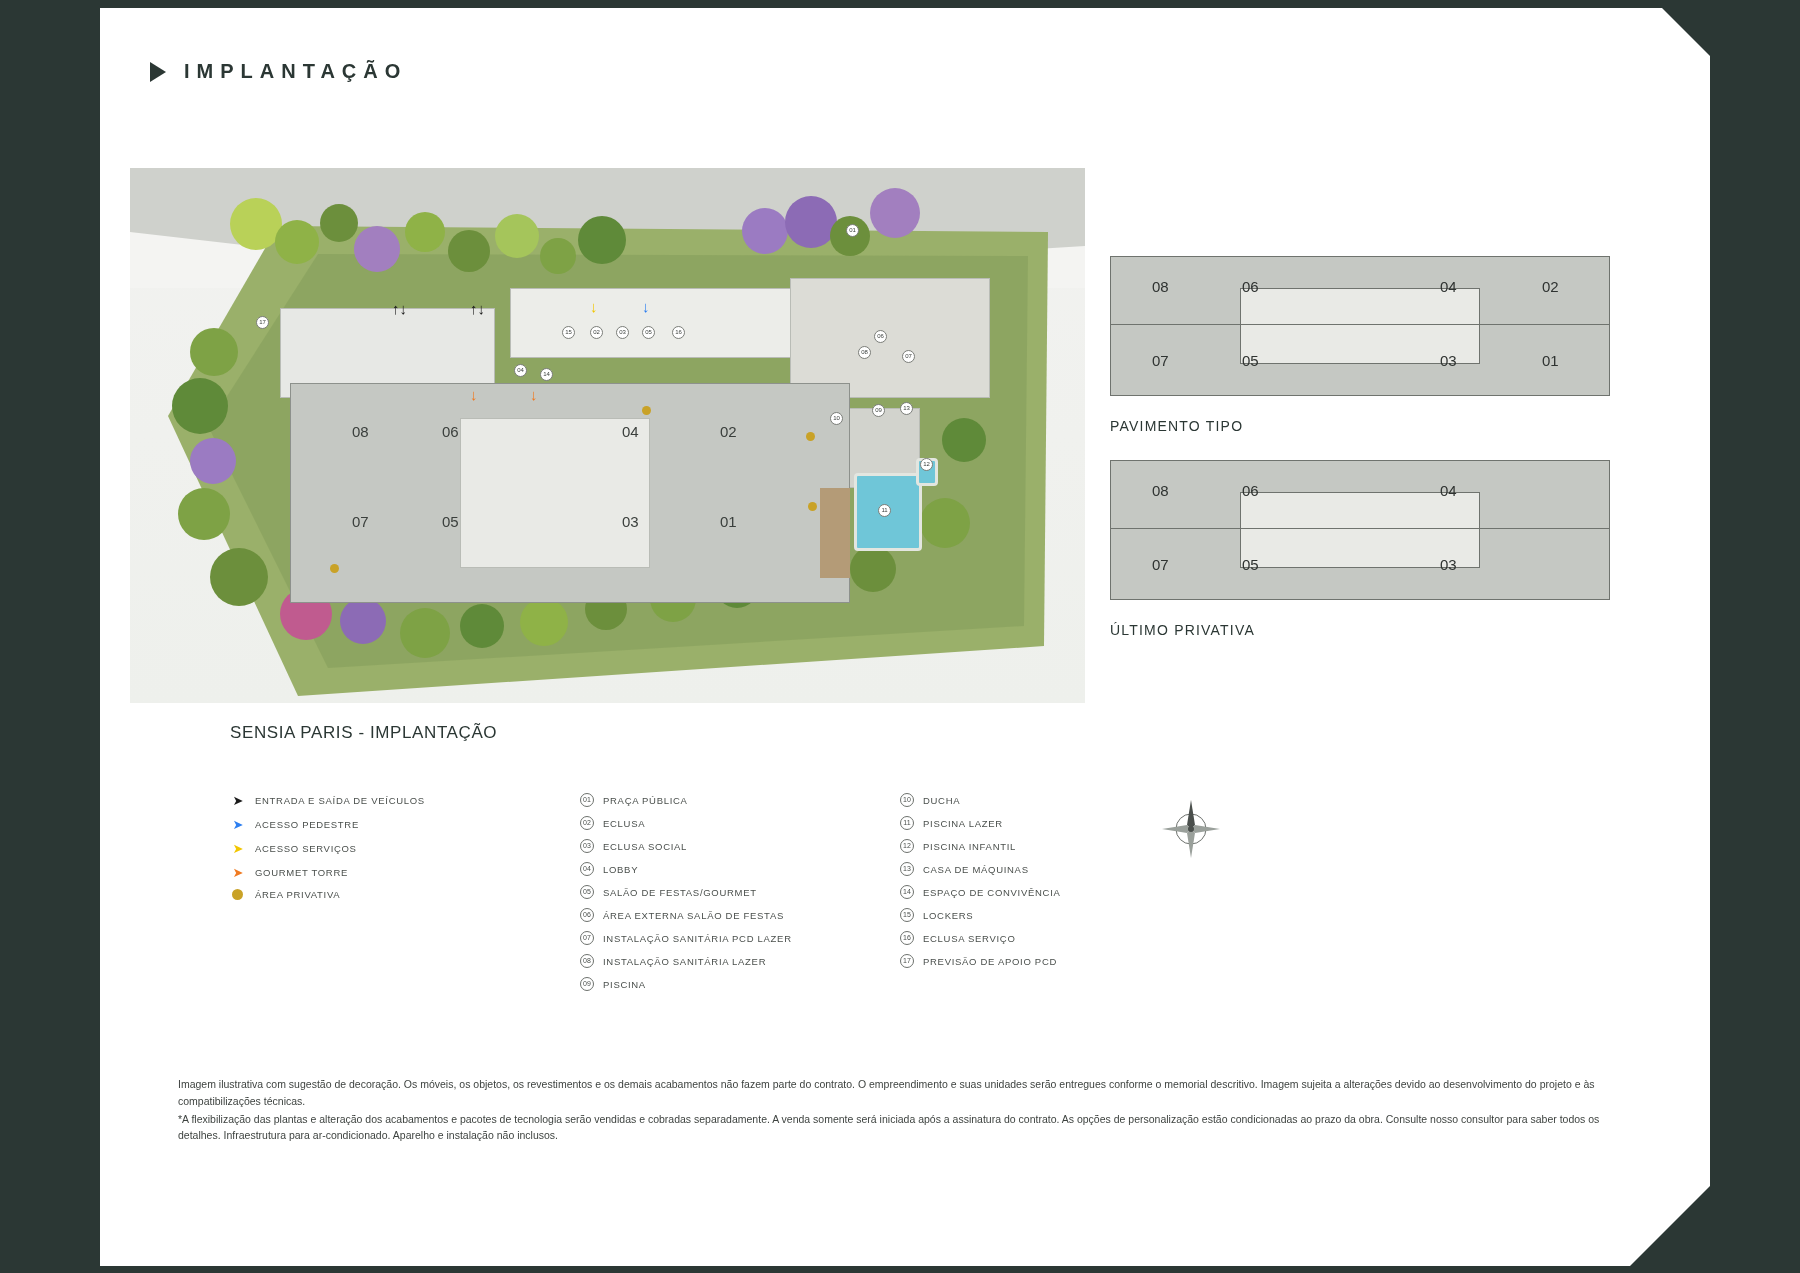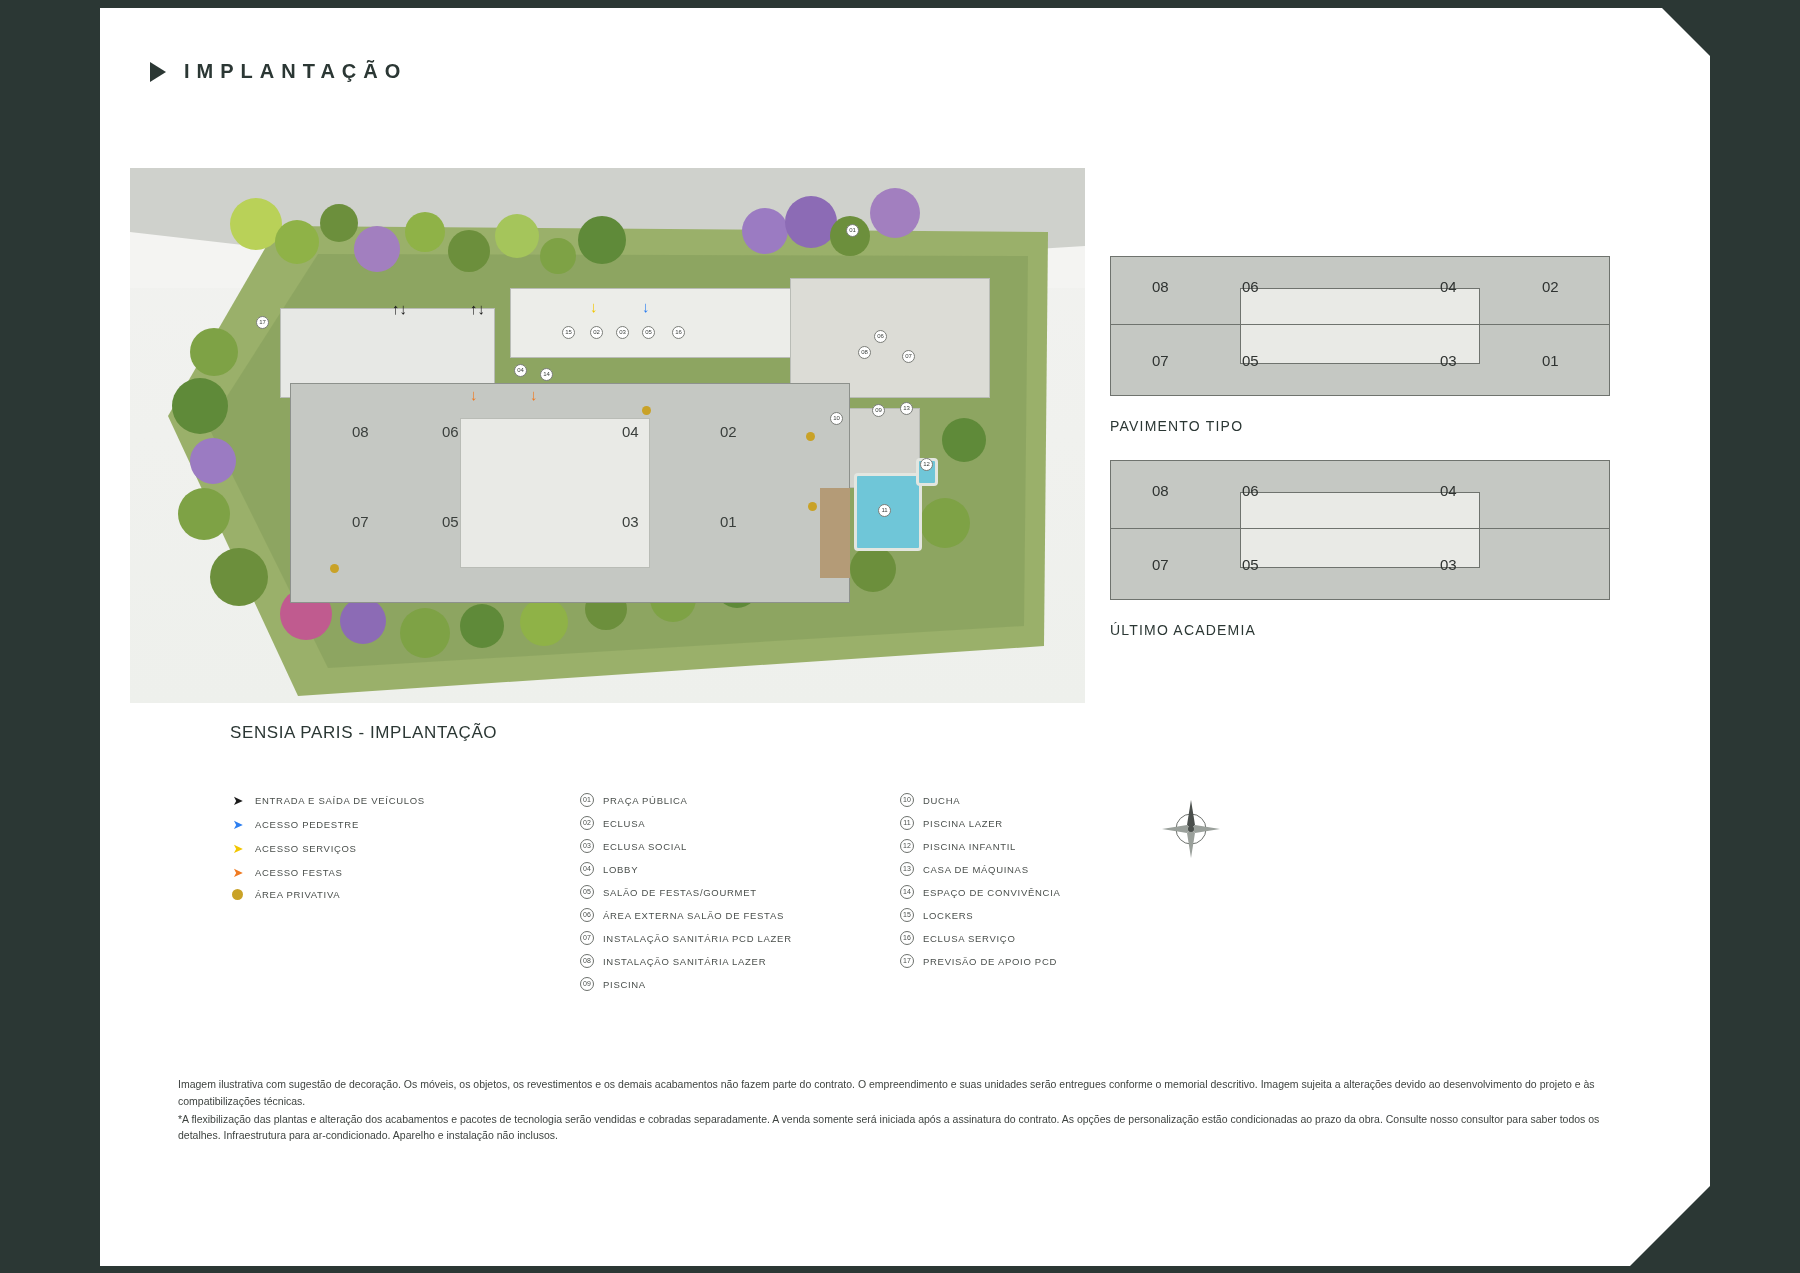--- a/index.html
+++ b/index.html
@@ -272,40 +272,40 @@
   <div class="plankey" style="left:1010px;top:452px;width:500px;height:180px;">
     <div class="plan-box" style="left:0;top:0;width:500px;height:140px;"></div>
     <div class="plan-box" style="left:130px;top:32px;width:240px;height:76px;background:#e9eae6;"></div>
     <div class="plan-box" style="left:0;top:68px;width:500px;height:0;border-width:0 0 1.2px 0;"></div>
     <div class="plan-unit" style="left:42px;top:22px;">08</div>
     <div class="plan-unit" style="left:132px;top:22px;">06</div>
     <div class="plan-unit" style="left:330px;top:22px;">04</div>
     <div class="plan-unit" style="left:42px;top:96px;">07</div>
     <div class="plan-unit" style="left:132px;top:96px;">05</div>
     <div class="plan-unit" style="left:330px;top:96px;">03</div>
-    <div class="plan-title" style="left:0;top:162px;">ÚLTIMO ACADEMIA</div>
+    <div class="plan-title" style="left:0;top:162px;">ÚLTIMO PRIVATIVA</div>
     <div class="watermark2" style="left:20px;top:10px;font-size:72px;color:rgba(255,255,255,.0);"></div>
   </div>
 
   <div class="legend" style="left:130px;top:785px;width:210px;">
     <div class="leg-row">
       <span class="leg-arrow" style="color:#1a1a1a;">➤</span>
       <span class="leg-txt">ENTRADA E SAÍDA DE VEÍCULOS</span>
     </div>
     <div class="leg-row">
       <span class="leg-arrow" style="color:#2d7ff0;">➤</span>
       <span class="leg-txt">ACESSO PEDESTRE</span>
     </div>
     <div class="leg-row">
       <span class="leg-arrow" style="color:#f2c600;">➤</span>
       <span class="leg-txt">ACESSO SERVIÇOS</span>
     </div>
     <div class="leg-row">
       <span class="leg-arrow" style="color:#f07a21;">➤</span>
-      <span class="leg-txt">ACESSO FESTAS</span>
+      <span class="leg-txt">GOURMET TORRE</span>
     </div>
     <div class="leg-row">
       <span class="leg-dot"></span>
       <span class="leg-txt" style="margin-left:3px;">ÁREA PRIVATIVA</span>
     </div>
   </div>
 
   <div class="legend" style="left:480px;top:785px;width:260px;">
     <div class="leg-row">
         <span class="num">01</span>

